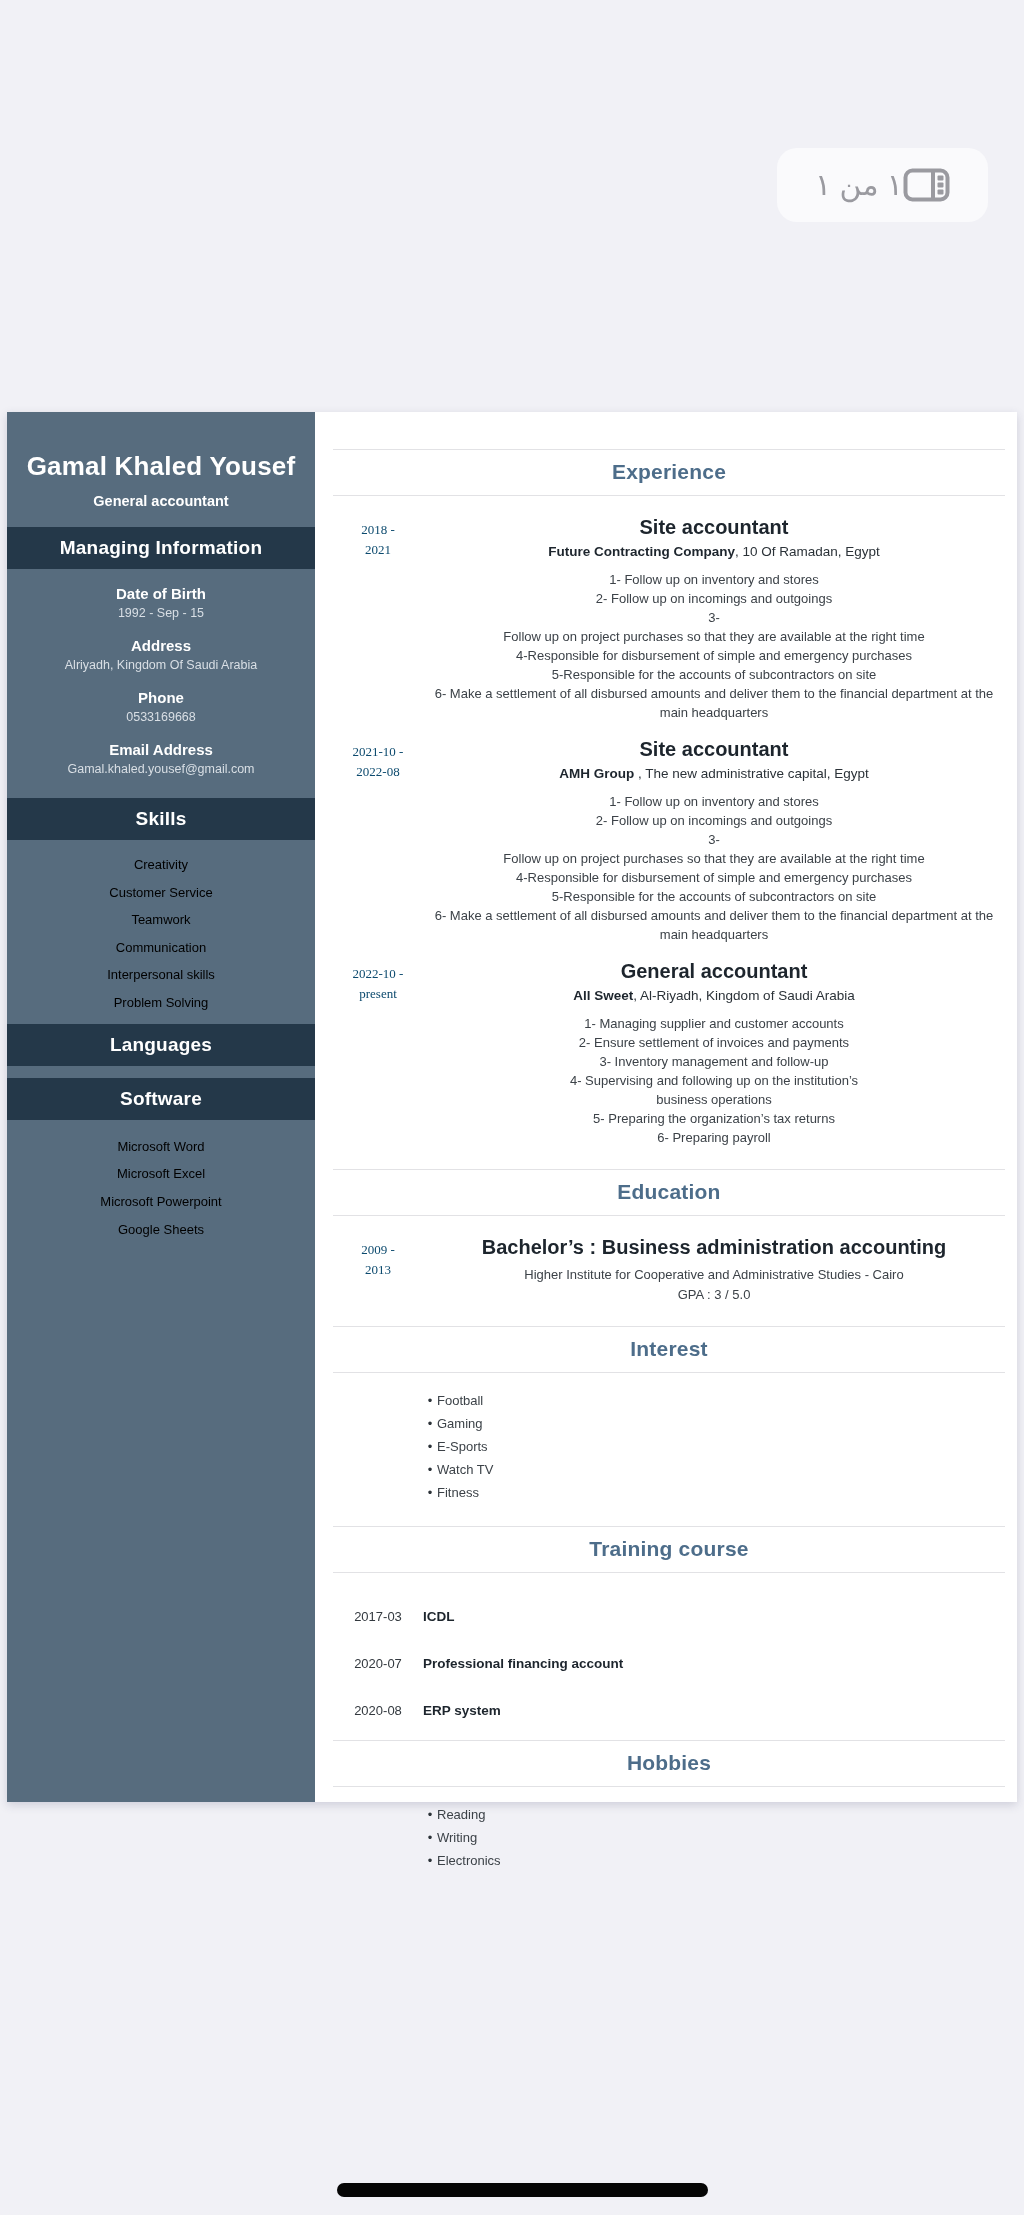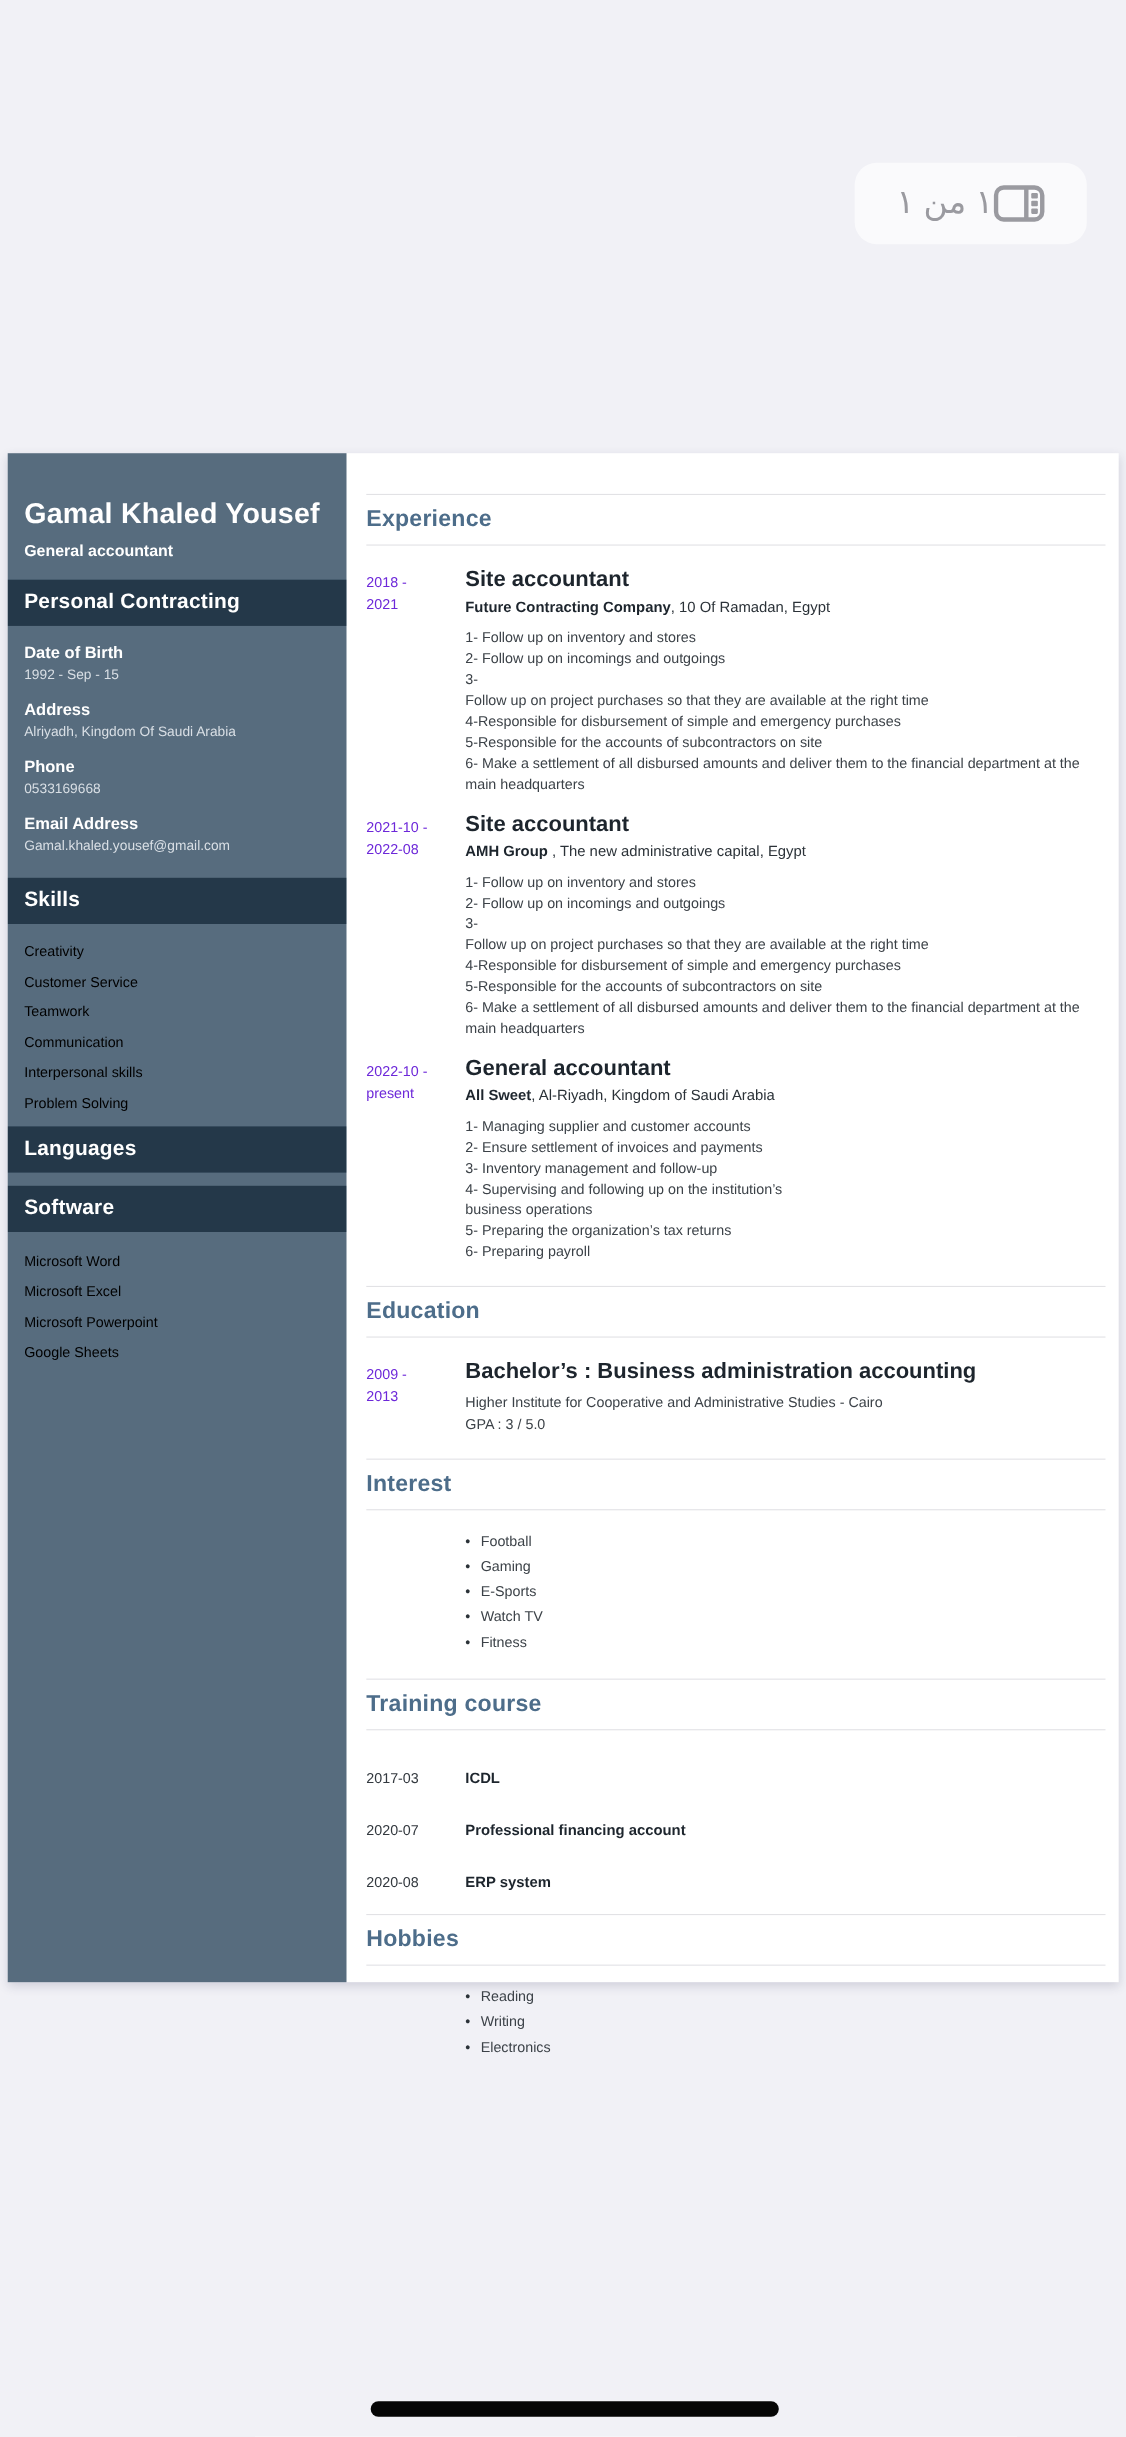--- a/index.html
+++ b/index.html
@@ -37,20 +37,21 @@
   .home-indicator{
     position:absolute;left:337px;top:2183px;width:371px;height:14px;
     border-radius:8px;background:var(--home-bar);
   }
 
   
   .document{
     position:absolute;left:7px;top:412px;width:1010px;height:1390px;
     background:var(--page-bg);
     box-shadow:0 3px 9px rgba(50,50,90,0.18);
+    text-align:center;
   }
 
   
   .sidebar{
     position:absolute;left:0;top:0;width:308px;height:1390px;
     background:var(--sidebar-bg);color:#ffffff;overflow:hidden;
   }
   .sb-name{margin:40px 15px 0;font-size:26px;font-weight:bold;letter-spacing:0.2px;line-height:1.15;}
   .sb-jobtitle{margin:11px 15px 0;font-size:14.5px;font-weight:bold;}
   .sb-band{
@@ -70,21 +71,21 @@
     padding:37px 12px 0 18px;color:var(--text-body);
   }
   .mhr{height:1px;background:var(--rule);}
   .mheading{
     font-size:21px;font-weight:bold;color:var(--section-heading);
     padding:10px 0 11px 0;letter-spacing:0.2px;
   }
   .msection-body{padding:4px 0 22px 0;}
 
   .entry{display:flex;margin-top:16px;}
-  .entry .dates{width:90px;flex:0 0 90px;font-size:13px;color:#6d28d9;line-height:20px;padding-top:4px;}
+  .entry .dates{width:90px;flex:0 0 90px;font-size:13px;color:#0c4a6e;line-height:20px;padding-top:4px;font-family:Liberation Serif, serif;}
   .entry .econtent{flex:1;min-width:0;}
   .erole{font-size:20px;font-weight:bold;color:var(--text-dark);line-height:1.15;}
   .ecompany{margin-top:5px;font-size:13.5px;color:#2b3238;}
   .ecompany .cbold{font-weight:bold;color:var(--text-dark);}
   .edesc{margin-top:11px;font-size:13px;line-height:19px;color:var(--text-body);}
 
   .edu-degree{font-size:20px;font-weight:bold;color:var(--text-dark);line-height:1.15;}
   .edu-sub{margin-top:6px;font-size:13px;line-height:19px;}
 
   .blist{margin:12px 0 0 90px;}
@@ -112,21 +113,21 @@
       </svg>
     </span>
   </div>
 
   <div class="document">
 
     <div class="sidebar">
       <div class="sb-name">Gamal Khaled Yousef</div>
       <div class="sb-jobtitle">General accountant</div>
 
-      <div class="sb-band">Personal Contracting</div>
+      <div class="sb-band">Managing Information</div>
 
       <div class="sb-field">
         <div class="flabel">Date of Birth</div>
         <div class="fvalue">1992 - Sep - 15</div>
       </div>
       <div class="sb-field">
         <div class="flabel">Address</div>
         <div class="fvalue">Alriyadh, Kingdom Of Saudi Arabia</div>
       </div>
       <div class="sb-field">

